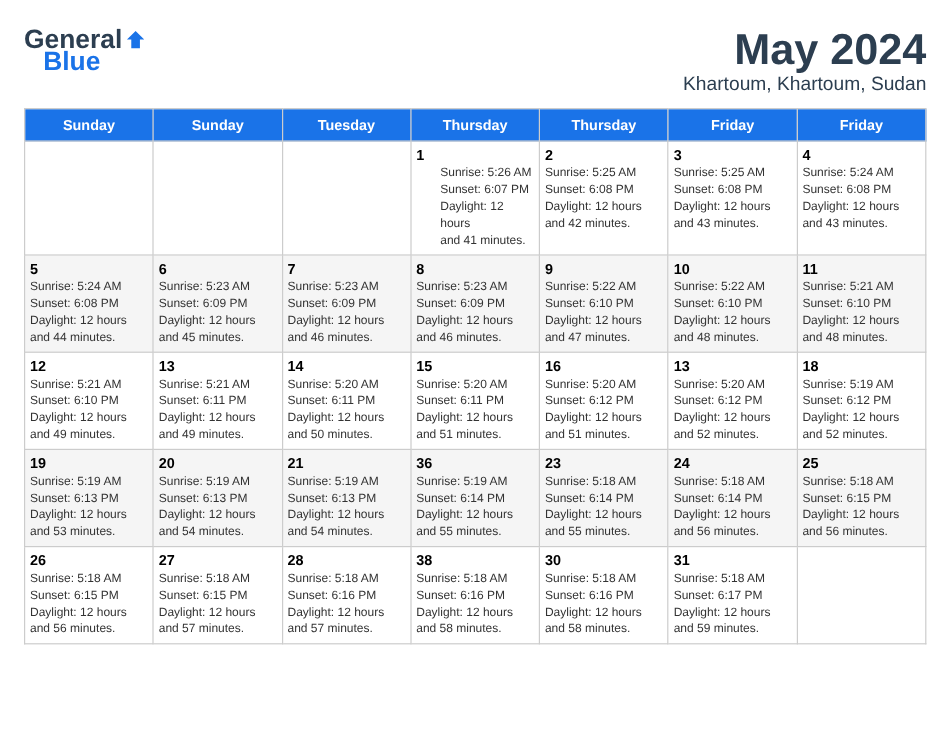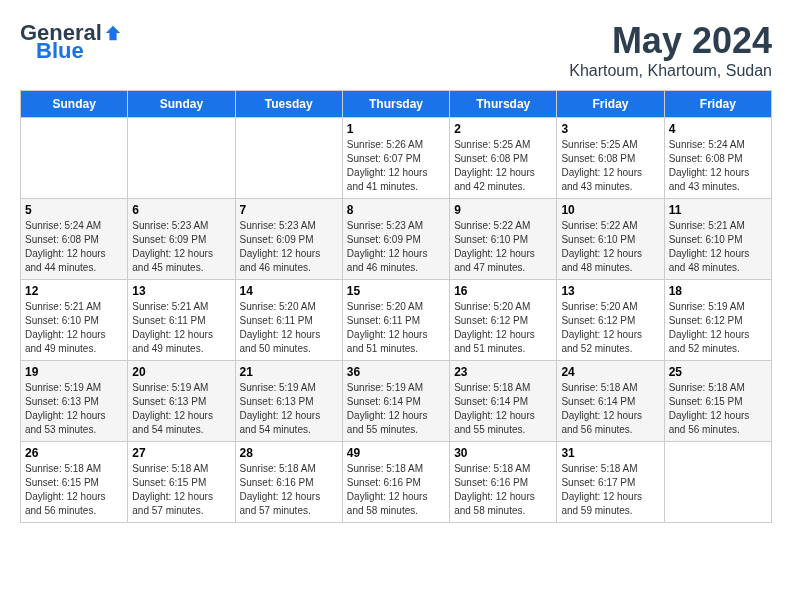--- a/index.html
+++ b/index.html
@@ -117,21 +117,21 @@
         <th>Friday</th>
       </tr>
   </thead>
   <tbody id="calendar-body">
   <tr>
         <td class="empty-cell"></td>
         <td class="empty-cell"></td>
         <td class="empty-cell"></td>
         <td>
           <div class="day-num">1</div>
-          <div class="day-info" style="white-space: pre-line;">Sunrise: 5:26 AM
+          <div class="day-info" style="white-space: pre-line; margin-left: 20px;">Sunrise: 5:26 AM
 Sunset: 6:07 PM
 Daylight: 12 hours
 and 41 minutes.</div>
         </td>
         <td>
           <div class="day-num">2</div>
           <div class="day-info" style="white-space: pre-line;">Sunrise: 5:25 AM
 Sunset: 6:08 PM
 Daylight: 12 hours
 and 42 minutes.</div>
@@ -320,21 +320,21 @@
 and 57 minutes.</div>
         </td>
         <td>
           <div class="day-num">28</div>
           <div class="day-info" style="white-space: pre-line;">Sunrise: 5:18 AM
 Sunset: 6:16 PM
 Daylight: 12 hours
 and 57 minutes.</div>
         </td>
         <td>
-          <div class="day-num">49</div>
+          <div class="day-num">38</div>
           <div class="day-info" style="white-space: pre-line;">Sunrise: 5:18 AM
 Sunset: 6:16 PM
 Daylight: 12 hours
 and 58 minutes.</div>
         </td>
         <td>
           <div class="day-num">30</div>
           <div class="day-info" style="white-space: pre-line;">Sunrise: 5:18 AM
 Sunset: 6:16 PM
 Daylight: 12 hours

